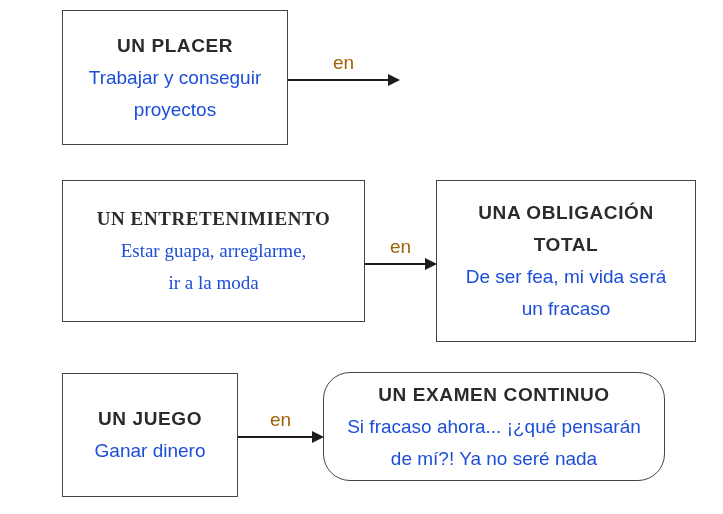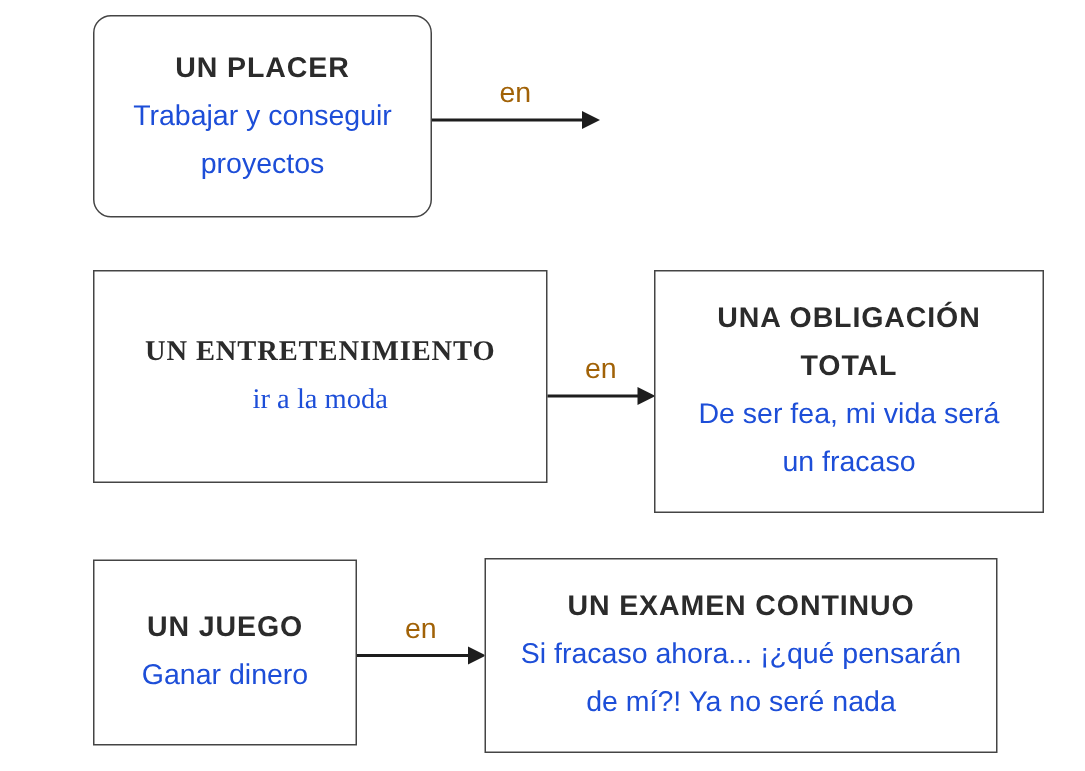--- a/index.html
+++ b/index.html
@@ -34,26 +34,26 @@
     white-space: nowrap;
   }
   .bline {
     font-weight: normal;
     font-size: 19px;
     line-height: 32px;
     color: #1d4ed8;
     white-space: nowrap;
   }
   
-  .b1l { left: 62px;  top: 10px;  width: 226px; height: 135px; border-radius: 12px; }
+  .b1l { left: 62px;  top: 10px;  width: 226px; height: 135px; }
   .b1r { left: 399px; top: 8px;   width: 266px; height: 139px; }
   .b2l { left: 62px;  top: 180px; width: 303px; height: 142px; font-family: Liberation Serif, serif; }
   .b2r { left: 436px; top: 180px; width: 260px; height: 162px; }
   .b3l { left: 62px;  top: 373px; width: 176px; height: 124px; }
-  .b3r { left: 323px; top: 372px; width: 342px; height: 130px; }
+  .b3r { left: 323px; top: 372px; width: 342px; height: 109px; border-radius: 27px; }
   
   .arrow { position: absolute; }
   .a1 { left: 288px; top: 51px;  width: 111px; }
   .a2 { left: 365px; top: 235px; width: 71px;  }
   .a3 { left: 238px; top: 408px; width: 85px;  }
   .arrow .en {
     text-align: center;
     font-size: 19px;
     line-height: 24px;
     color: #a16207;
@@ -90,20 +90,21 @@
   <div class="arrow a1">
     <div class="en">en</div>
     <div class="shaft">
       <i class="head"></i>
     </div>
   </div>
 
 
   <div class="box b2l">
     <div class="tline">UN ENTRETENIMIENTO</div>
+    <div class="bline">Estar guapa, arreglarme,</div>
     <div class="bline">ir a la moda</div>
   </div>
 
   <div class="arrow a2">
     <div class="en">en</div>
     <div class="shaft">
       <i class="head"></i>
     </div>
   </div>
 

